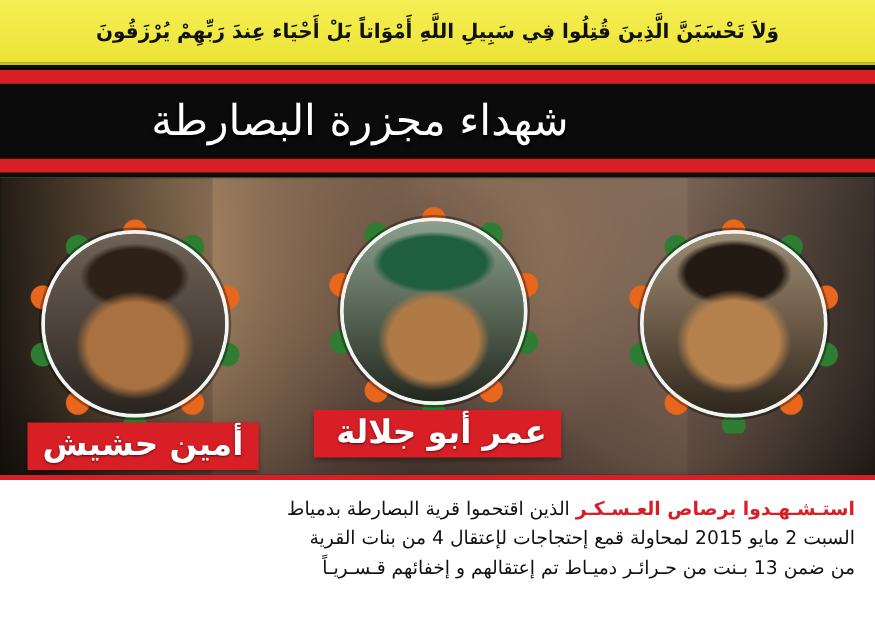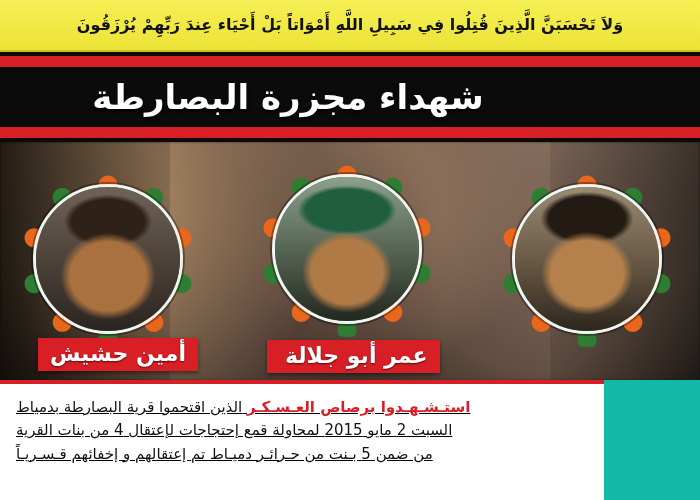--- a/index.html
+++ b/index.html
@@ -8,21 +8,21 @@
     background: #000;
   }
   body {
     font-family: "DejaVu Sans", sans-serif;
   }
   #poster {
     position: relative;
     width: 700px;
     height: 500px;
     overflow: hidden;
-    background: #14b8a6;
+    background: #15803d;
   }
 
   
   .quran-bar {
     position: absolute;
     left: 0; top: 0;
     width: 700px;
     height: 52px;
     background: #f2e944;
     background: linear-gradient(180deg,#f6ef55 0%, #ece336 100%);
@@ -67,21 +67,21 @@
     position: absolute;
     left: 0; top: 0;
     width: 576px; height: 90px;
     display: flex;
     align-items: center;
     justify-content: center;
     direction: rtl;
     color: #ffffff;
     font-family: "DejaVu Sans", sans-serif;
     font-size: 34px;
-    font-weight: bold;
+    font-weight: normal;
     text-shadow: 0 2px 3px rgba(0,0,0,0.9);
     letter-spacing: 0.5px;
   }
 
   
   .collage {
     position: absolute;
     left: 0; top: 142px;
     width: 700px;
     height: 238px;
@@ -162,42 +162,40 @@
       radial-gradient(ellipse 38% 22% at 50% 22%, #241a14 0 70%, rgba(36,26,20,0) 85%),
       linear-gradient(180deg,#9a8b74 0%, #6a5a46 50%, #2e261d 100%);
   }
 
   .name-tag {
     position: absolute;
     background: #d81f26;
     color: #ffffff;
     direction: rtl;
     font-family: "DejaVu Sans", sans-serif;
-    font-size: 22px;
+    font-size: 26px;
     font-weight: bold;
     padding: 3px 12px 5px 12px;
     white-space: nowrap;
     text-shadow: 0 1px 2px rgba(0,0,0,0.6);
     box-shadow: 0 2px 4px rgba(0,0,0,0.45);
-    margin-left: 16px;
   }
 
   
   .desc-band {
     position: absolute;
     left: 0; bottom: 0;
-    width: 604px;
+    width: 700px;
     height: 120px;
     background: #ffffff;
     border-top: 4px solid #d81f26;
     box-sizing: border-box;
     padding: 12px 16px 8px 16px;
     direction: rtl;
-    text-align: left;
-    text-decoration: underline;
+    text-align: right;
   }
   .desc-line {
     font-family: "DejaVu Sans", sans-serif;
     font-size: 15px;
     color: #111;
     line-height: 1.55;
     letter-spacing: 0.2px;
     white-space: nowrap;
   }
   .desc-line .hl {
@@ -232,32 +230,32 @@
         </div>
     </div>
     <div class="name-tag" style="left:22px; top:196px;">أمين حشيش</div>
 
     <div class="portrait" style="left:272px; top:32px;">
       <div class="wreath"></div>
       <div class="photo">
           <div class="face-b"></div>
         </div>
     </div>
-    <div class="name-tag" style="left:251px; top:198px;padding-left:18px;">عمر أبو جلالة</div>
+    <div class="name-tag" style="left:251px; top:186px;padding-left:18px;">عمر أبو جلالة</div>
 
     <div class="portrait" style="left:512px; top:42px;">
       <div class="wreath"></div>
       <div class="photo">
           <div class="face-c"></div>
         </div>
     </div>
   </div>
 
   <div class="desc-band">
     <div class="desc-line">
       <span class="hl">استـشـهـدوا برصاص العـسـكـر</span>
       <span>الذين اقتحموا قرية البصارطة بدمياط</span>
     </div>
     <div class="desc-line">السبت 2 مايو 2015 لمحاولة قمع إحتجاجات لإعتقال 4 من بنات القرية</div>
-    <div class="desc-line">من ضمن 5 بـنت من حـرائـر دميـاط تم إعتقالهم و إخفائهم قـسـريـاً</div>
+    <div class="desc-line">من ضمن 13 بـنت من حـرائـر دميـاط تم إعتقالهم و إخفائهم قـسـريـاً</div>
   </div>
 
 </div>
 
 </body></html>

